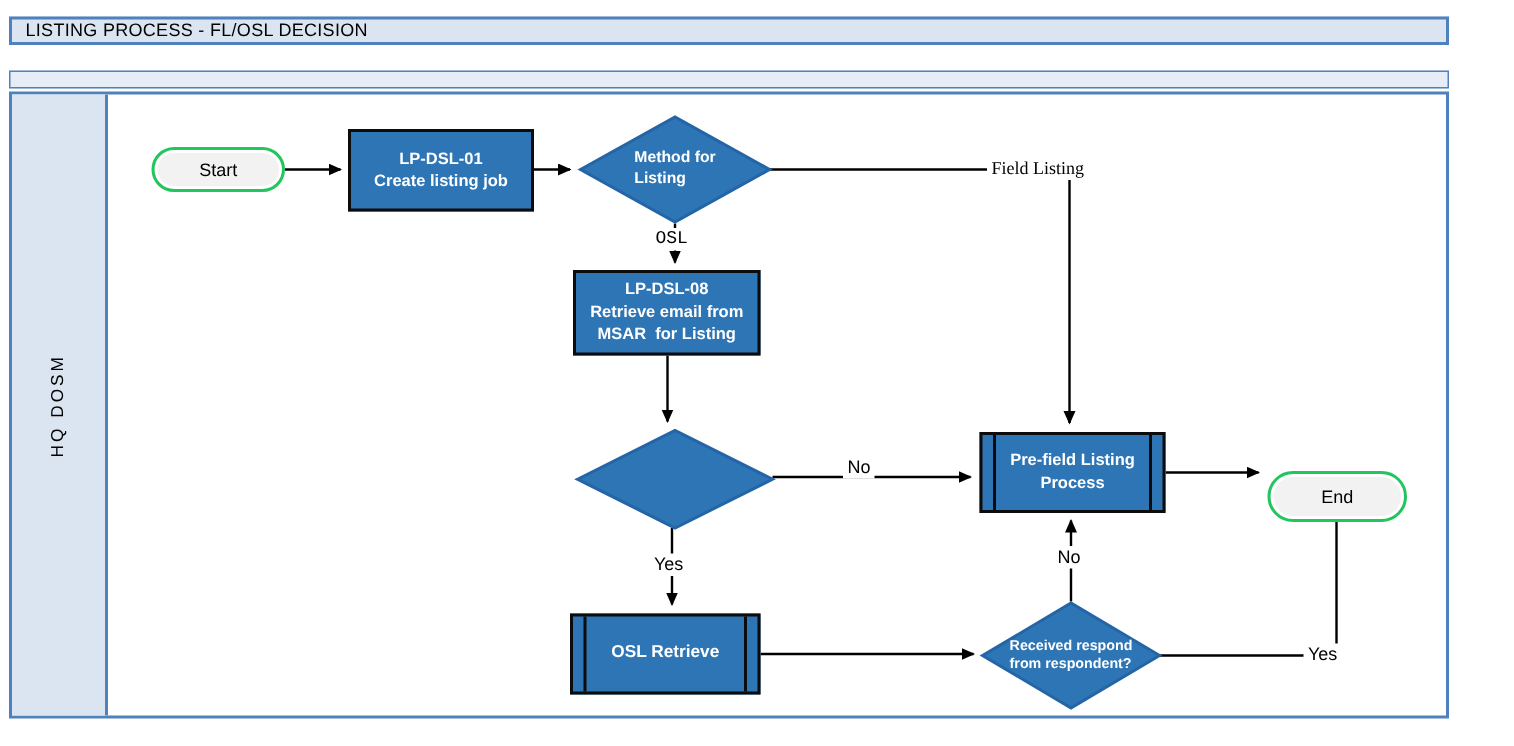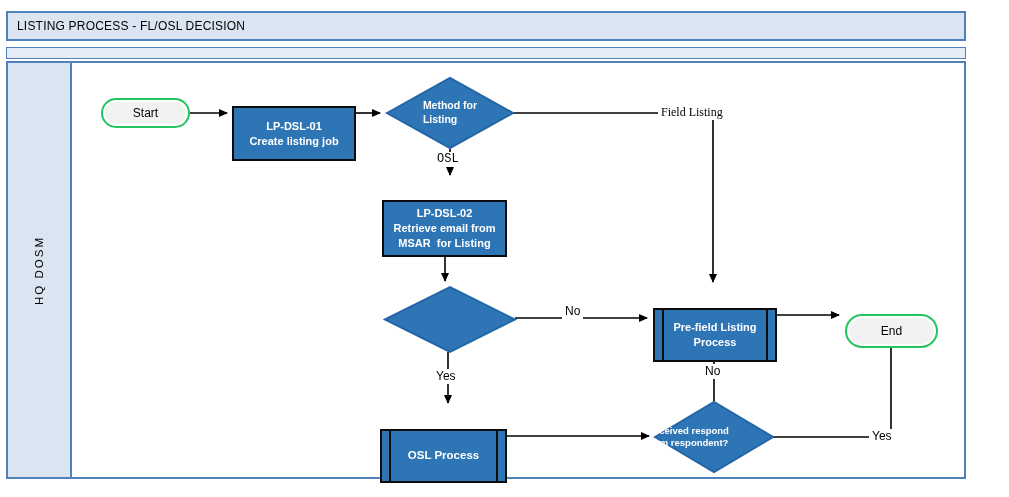--- a/index.html
+++ b/index.html
@@ -4,23 +4,23 @@
 <style>
   html,body{margin:0;padding:0;background:#ffffff;}
   .stage{
     position:relative;width:1009px;height:497px;background:#ffffff;
     font-family:"Liberation Sans","DejaVu Sans",sans-serif;overflow:hidden;
   }
   .stage *{box-sizing:border-box;}
 
   
   .title-bar{
-    position:absolute;left:6px;top:11px;width:960px;height:30px;
+    position:absolute;left:6px;top:11px;width:960px;height:19px;
     background:#dbe5f1;border:2px solid #4f81bd;
-    display:flex;align-items:center;padding-left:9px;
+    display:flex;padding-left:9px;
     font-size:12px;color:#000;letter-spacing:.2px;
   }
   .sub-band{
     position:absolute;left:6px;top:47px;width:960px;height:12px;
     background:#e6edf7;border:1px solid #4f81bd;
   }
   .lane{
     position:absolute;left:6px;top:61px;width:960px;height:418px;
     background:#ffffff;border:2px solid #4f81bd;
   }
@@ -42,33 +42,33 @@
   
   .terminator{
     position:absolute;background:#f2f2f2;border:2px solid #22c55e;border-radius:17px;
     box-shadow:inset 0 0 0 2px #ffffff;
     display:flex;align-items:center;justify-content:center;
     font-size:12px;color:#000;
   }
   .process{
     position:absolute;background:#2e75b6;border:2px solid #0c0c0c;
     display:flex;align-items:center;justify-content:center;text-align:center;
-    color:#fff;font-weight:bold;font-size:11px;line-height:1.35;white-space:pre-wrap;margin-top:20px;
+    color:#fff;font-weight:bold;font-size:11px;line-height:1.35;white-space:pre-wrap;
   }
   .subproc-line{position:absolute;top:0;bottom:0;width:0;border-left:2px solid #0c0c0c;}
   .subproc-line.l{left:7px;}
   .subproc-line.r{right:7px;}
 
   .diamond-label{
     position:absolute;display:flex;align-items:center;justify-content:center;
     text-align:left;color:#fff;font-weight:bold;white-space:pre-wrap;line-height:1.3;
   }
   #lbl-method{left:397px;top:92px;width:106px;height:42px;font-size:10.5px;}
   #lbl-msar{left:395px;top:299px;width:110px;height:42px;font-size:10px;}
-  #lbl-received{left:633px;top:415px;width:110px;height:44px;font-size:9.5px;}
+  #lbl-received{left:659px;top:415px;width:110px;height:44px;font-size:9.5px;}
 
   .edge-label{
     position:absolute;background:#ffffff;color:#000;font-size:12px;
     padding:0 3px;line-height:15px;white-space:nowrap;
   }
 </style>
 </head>
 <body>
 
 <div class="stage">
@@ -111,36 +111,36 @@
   <div class="terminator" style="left:101px;top:98px;width:89px;height:30px;">
     <span>Start</span>
   </div>
 
   <div class="process" style="left:232px;top:86px;width:124px;height:55px;">LP-DSL-01
 Create listing job</div>
 
   <div class="diamond-label" id="lbl-method">Method for
 Listing</div>
 
-  <div class="process" style="left:382px;top:180px;width:125px;height:57px;">LP-DSL-02
+  <div class="process" style="left:382px;top:180px;width:125px;height:57px;">LP-DSL-08
 Retrieve email from
 MSAR  for Listing</div>
 
 
   <div class="process" style="left:653px;top:288px;width:124px;height:54px;">
     <div class="subproc-line l"></div>
     <div class="subproc-line r"></div>
     <span>Pre-field Listing
 Process</span>
   </div>
 
   <div class="process" style="left:380px;top:409px;width:127px;height:54px;font-size:11.5px;">
     <div class="subproc-line l"></div>
     <div class="subproc-line r"></div>
-    <span>OSL Process</span>
+    <span>OSL Retrieve</span>
   </div>
 
   <div class="diamond-label" id="lbl-received">Received respond
 from respondent?</div>
 
   <div class="terminator" style="left:845px;top:298px;width:93px;height:34px;margin-top:16px;">
     <span>End</span>
   </div>
 
   <div class="edge-label" style="left:434px;top:152px;font-family:Liberation Mono, monospace;">OSL</div>

